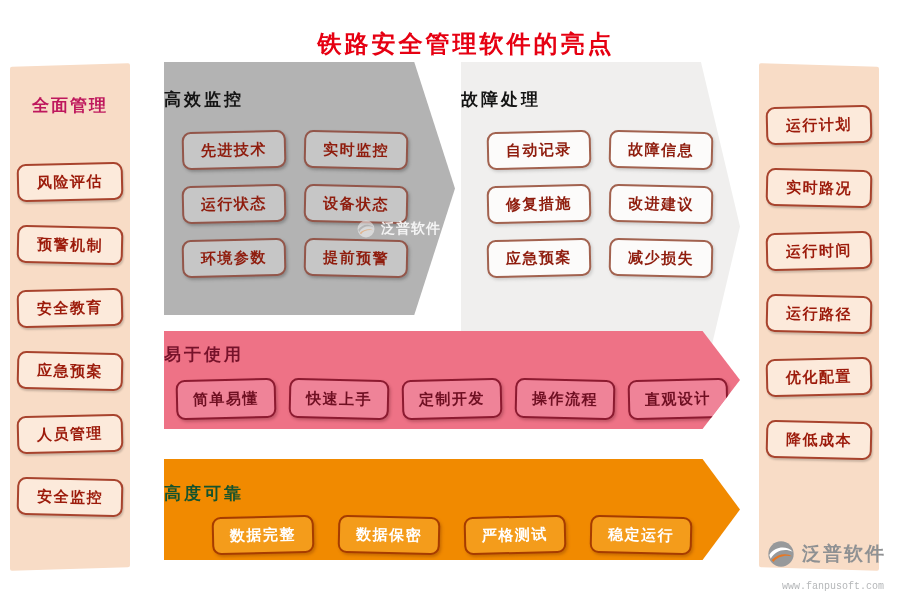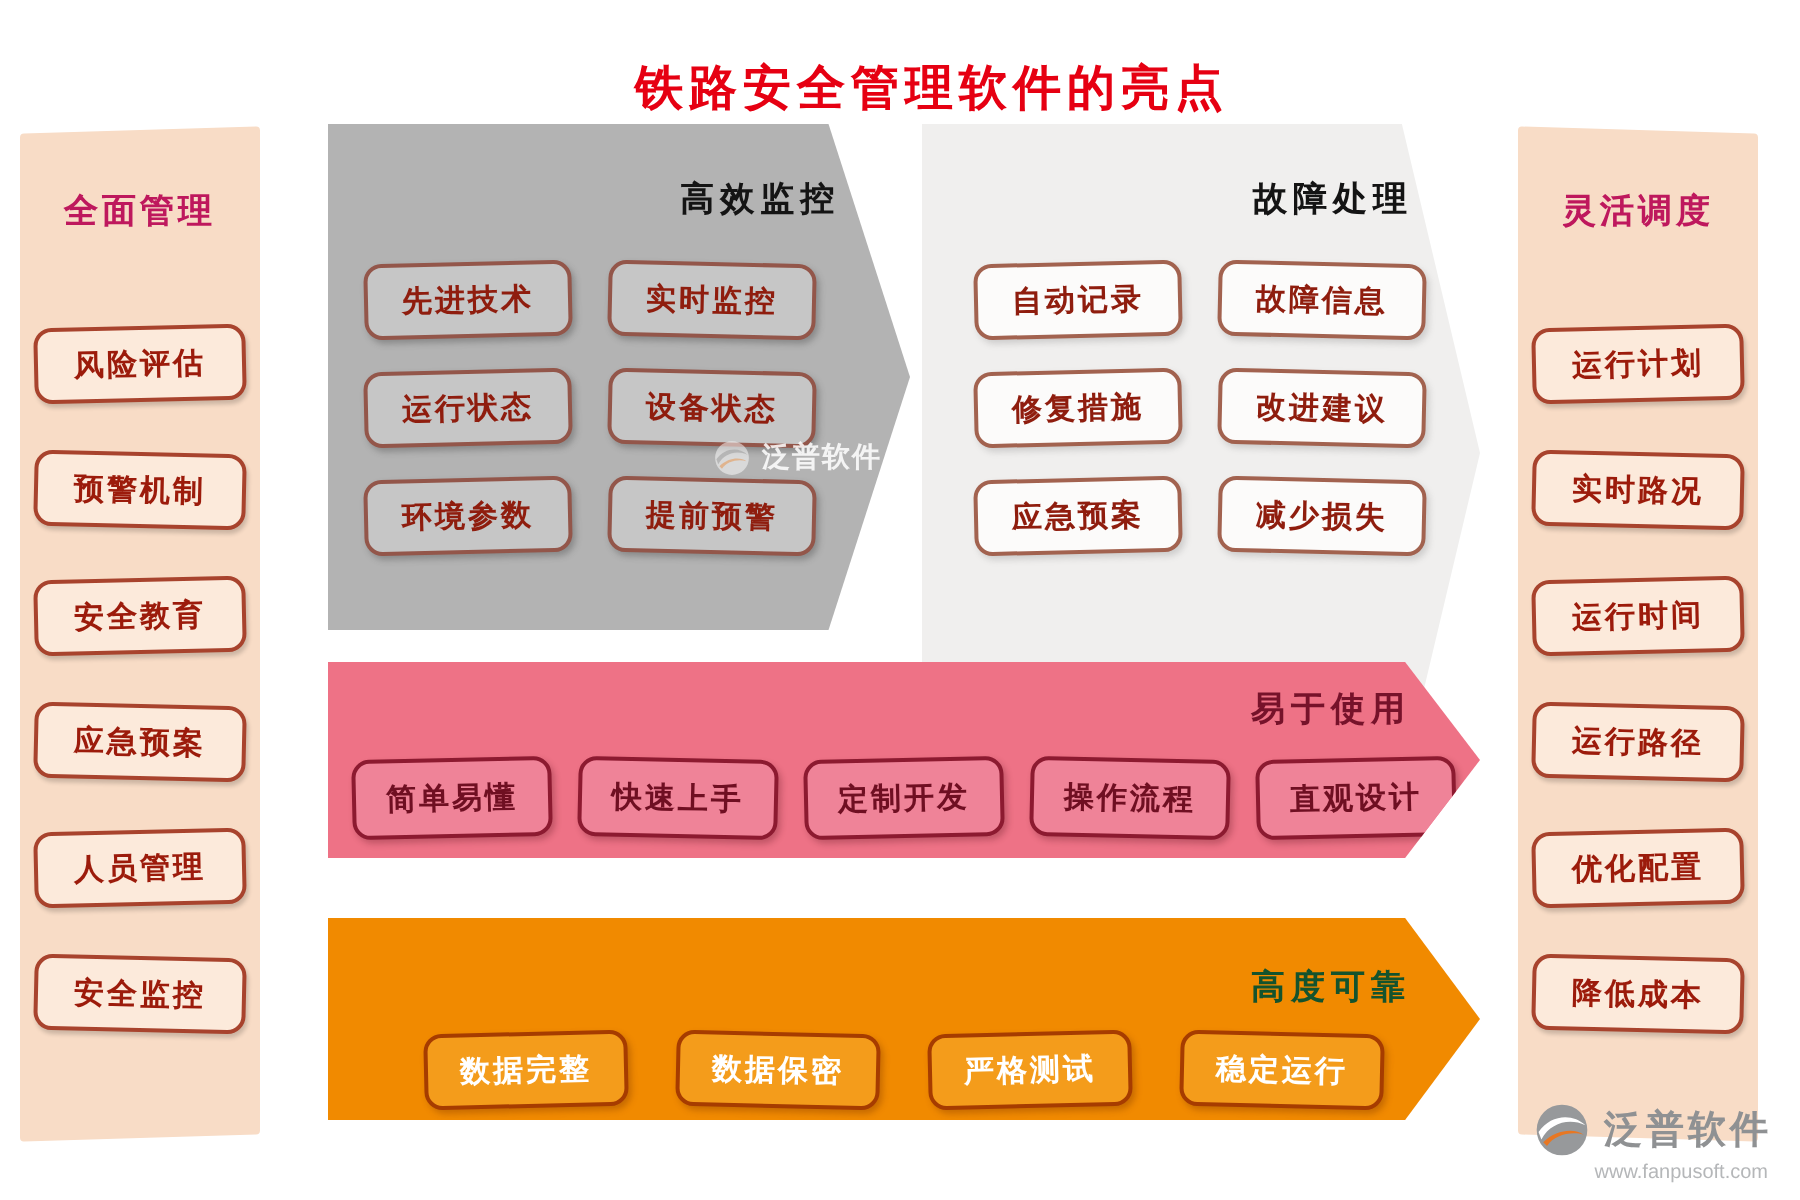--- a/index.html
+++ b/index.html
@@ -26,21 +26,21 @@
   
   .arrow{position:absolute;}
   .arrow-gray{left:164px;top:62px;width:291px;height:253px;background:#b3b3b3;
               clip-path:polygon(0 0,86% 0,100% 50%,86% 100%,0 100%);}
   .arrow-light{left:461px;top:62px;width:279px;height:329px;background:#f0efee;
                clip-path:polygon(0 0,86% 0,100% 50%,86% 100%,0 100%);}
   .arrow-pink{left:164px;top:331px;width:576px;height:98px;background:#ee7286;
               clip-path:polygon(0 0,93.5% 0,100% 50%,93.5% 100%,0 100%);}
   .arrow-orange{left:164px;top:459px;width:576px;height:101px;background:#f18a00;
                 clip-path:polygon(0 0,93.5% 0,100% 50%,93.5% 100%,0 100%);}
-  .arrow-title{font-weight:bold;font-size:17px;letter-spacing:3px;text-align:right;}
+  .arrow-title{font-weight:bold;font-size:17px;letter-spacing:3px;text-align:left;}
   .arrow-gray .arrow-title,.arrow-light .arrow-title{padding-top:26px;color:#141414;width:88%;}
   .arrow-pink .arrow-title{padding-top:12px;color:#76122a;width:94%;}
   .arrow-orange .arrow-title{padding-top:23px;color:#14532d;width:94%;}
   .grid2{display:grid;grid-template-columns:repeat(2,104px);gap:16px 18px;margin-top:20px;width:max-content;}
   .arrow-gray .grid2{margin-left:18px;}
   .arrow-light .grid2{margin-left:26px;}
   .grid-pill{height:38px;}
   .gray-pill{background:#c6c6c6;border:2px solid #93564a;color:#8f1d0e;box-shadow:1.5px 2px 3px rgba(60,60,60,.35);}
   .light-pill{background:#fcfbfa;border:2px solid #a2624f;color:#8f1d0e;box-shadow:1.5px 2px 3px rgba(120,120,120,.28);}
   .pill-row{display:flex;justify-content:center;gap:13px;margin-top:13px;}
@@ -51,21 +51,21 @@
                box-shadow:1.5px 2px 3px rgba(120,50,0,.35);}
   
   .pill-stack .pill:nth-child(odd),.grid2 .pill:nth-child(odd),.pill-row .pill:nth-child(odd){transform:rotate(-1.3deg);}
   .pill-stack .pill:nth-child(even),.grid2 .pill:nth-child(even),.pill-row .pill:nth-child(even){transform:rotate(1.3deg);}
   
   .watermark{position:absolute;left:356px;top:219px;display:flex;align-items:center;gap:5px;pointer-events:none;}
   .wm-text{color:rgba(255,255,255,.85);font-size:14px;font-weight:bold;letter-spacing:1px;}
   .footer-brand{position:absolute;right:14px;bottom:8px;display:flex;flex-direction:column;align-items:flex-end;}
   .footer-top{display:flex;align-items:center;gap:6px;}
   .footer-name{font-size:19px;font-weight:bold;color:#8f9193;letter-spacing:2px;}
-  .footer-url{font-size:10px;color:#b5b7b9;margin-top:1px;margin-right:2px;}
+  .footer-url{font-size:10px;color:#b5b7b9;margin-top:12px;margin-right:2px;font-family:Liberation Mono, monospace;}
 </style>
 </head>
 <body>
 
 <div class="stage">
 
   <h1 class="main-title">铁路安全管理软件的亮点</h1>
 
   <aside class="side-panel left-panel">
     <div class="ribbon"></div>
@@ -129,21 +129,20 @@
     <svg width="20" height="20" viewBox="0 0 32 32" aria-hidden="true">
       <circle cx="16" cy="16" r="13.5" fill="rgba(255,255,255,0.5)"></circle>
       <path d="M3.5 17 C 10 7.5, 22 7, 28.5 13.5 C 20 9.5, 10 12, 5 21 Z" fill="rgba(160,160,160,0.6)"></path>
       <path d="M6 22.5 C 13 15.5, 23 15, 27.5 18.5 C 21 16.5, 12 18.5, 8 24.5 Z" fill="rgba(230,150,80,0.55)"></path>
     </svg>
     <span class="wm-text">泛普软件</span>
   </div>
 
   <aside class="side-panel right-panel">
     <div class="ribbon"></div>
-    <div class="panel-header">灵活调度</div>
     <div class="pill-stack">
       <div class="pill side-pill">运行计划</div>
       <div class="pill side-pill">实时路况</div>
       <div class="pill side-pill">运行时间</div>
       <div class="pill side-pill">运行路径</div>
       <div class="pill side-pill">优化配置</div>
       <div class="pill side-pill">降低成本</div>
     </div>
   </aside>
 

